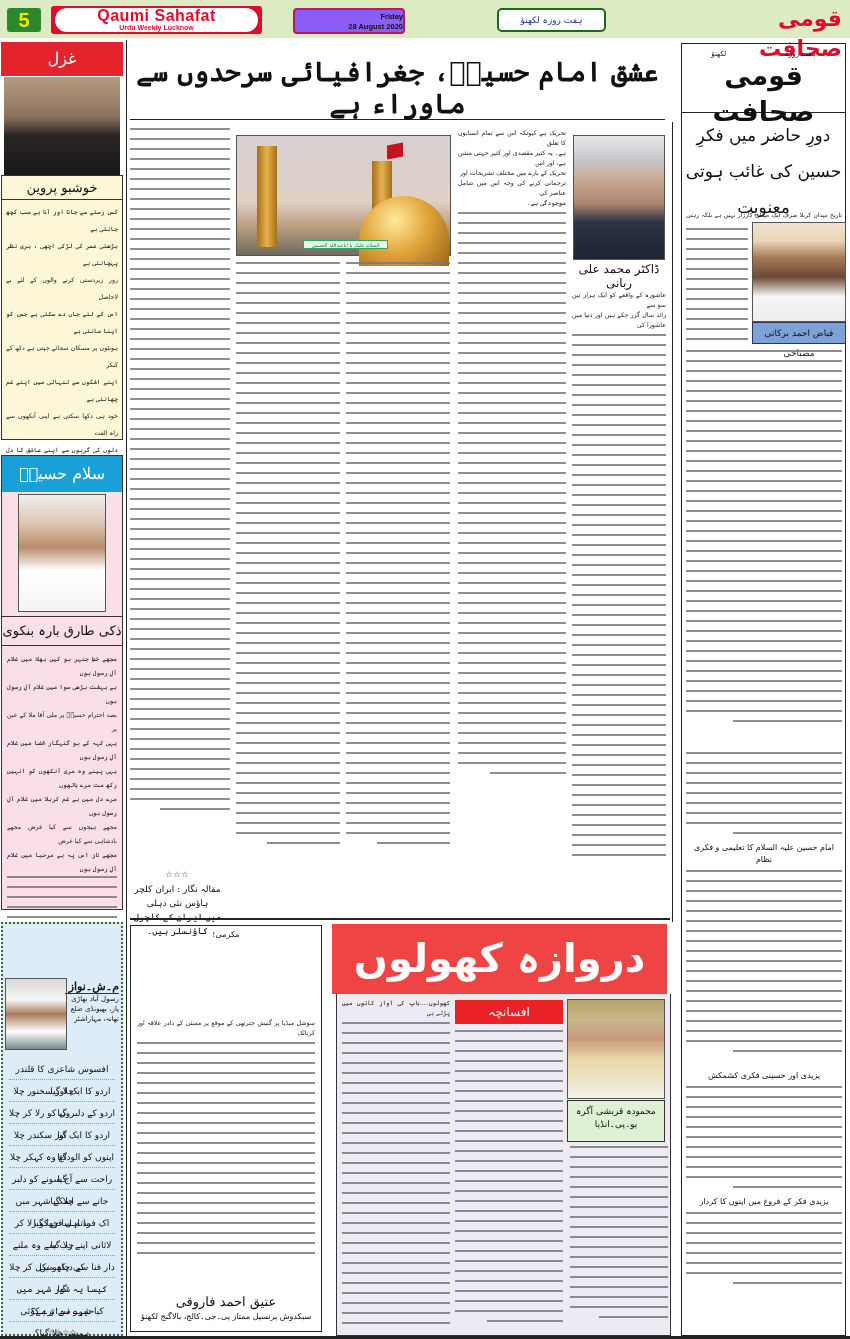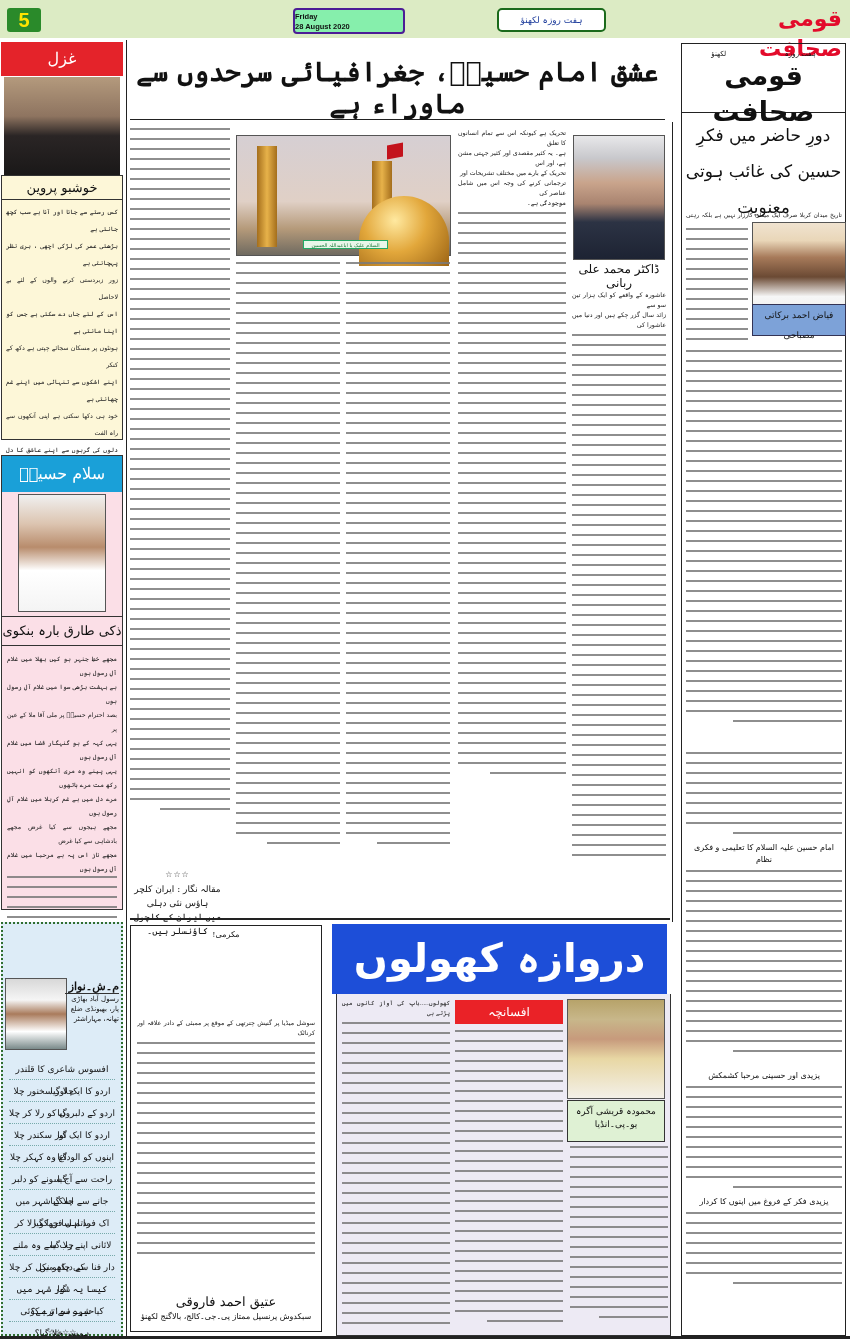--- a/index.html
+++ b/index.html
@@ -7,21 +7,21 @@
   body { font-family: "DejaVu Sans", sans-serif; position: relative; color: #111; }
   .rtl { direction: rtl; }
 
   
   .masthead { position: absolute; left: 0; top: 0; width: 850px; height: 38px; background: #dcebc4; }
   .page-no { position: absolute; left: 7px; top: 8px; width: 34px; height: 24px; background: #2a8a2a; color: #ffe400; font: bold 20px "Liberation Sans", sans-serif; text-align: center; line-height: 24px; border-radius: 3px; }
   .brand-en { position: absolute; left: 51px; top: 6px; width: 211px; height: 28px; background: #e30b2b; border-radius: 3px; }
   .brand-en .inner { position: absolute; left: 4px; top: 2px; right: 4px; bottom: 2px; background: #fff; border-radius: 14px; text-align: center; }
   .brand-en .t1 { color: #e30b2b; font: bold 16px "Liberation Sans", sans-serif; line-height: 16px; display: block; letter-spacing: 0.5px; }
   .brand-en .t2 { color: #e30b2b; font: bold 7px "Liberation Sans", sans-serif; display: block; line-height: 8px; }
-  .date-box { position: absolute; left: 293px; top: 8px; width: 112px; height: 26px; border: 2px solid #4c1d95; border-radius: 4px; background: #86efac; text-align: left; font: bold 7.5px "Liberation Sans", sans-serif; line-height: 10px; padding-top: 2px; }
+  .date-box { position: absolute; left: 293px; top: 8px; width: 112px; height: 26px; border: 2px solid #be185d; border-radius: 4px; background: #8b5cf6; text-align: right; font: bold 7.5px "Liberation Sans", sans-serif; line-height: 10px; padding-top: 2px; }
   .weekly-box { position: absolute; left: 497px; top: 8px; width: 109px; height: 24px; border: 2px solid #1b6a1b; border-radius: 5px; background: #fff; text-align: center; font: 9px "DejaVu Serif", serif; color: #1d3c9c; line-height: 20px; }
   .brand-ur { position: absolute; right: 8px; top: 4px; width: 150px; height: 30px; color: #e30b2b; font: bold 22px "DejaVu Sans", sans-serif; text-align: right; line-height: 30px; }
   .col-text { position: absolute; overflow: hidden; }
   .line { height: 1.5px; background: #7a7a7a; margin: 0 0 8.5px 0; opacity: .85; }
   .line.short { width: 70%; margin-right: 0; margin-left: auto; }
   .para { font: 8px/10px "DejaVu Serif", serif; color: #222; direction: rtl; text-align: justify; }
 
   
   .ghazal-head { position: absolute; left: 1px; top: 42px; width: 122px; height: 34px; background: #e4232a; color: #fff; text-align: center; font: 16px "DejaVu Serif", serif; line-height: 34px; }
   .photo { position: absolute; overflow: hidden; }
@@ -55,45 +55,51 @@
   .byline-rabbani { position: absolute; left: 573px; top: 262px; width: 92px; text-align: center; direction: rtl; font: 12px "DejaVu Serif", serif; }
 
   .tagline-bottom { position: absolute; left: 130px; top: 868px; width: 95px; direction: rtl; text-align: center; font: 9px/14px "DejaVu Serif", serif; }
 
   
   .right-mast { position: absolute; left: 681px; top: 43px; width: 165px; height: 70px; border: 1px solid #222; text-align: center; }
   .right-mast .small { font: 7px "DejaVu Serif", serif; direction: rtl; display: flex; justify-content: space-around; padding-top: 6px; }
   .right-mast .big { font: bold 27px/36px "DejaVu Sans", sans-serif; direction: rtl; }
   .right-headline { position: absolute; left: 681px; top: 113px; width: 165px; direction: rtl; text-align: center; font: 17px/36px "DejaVu Serif", serif; border-left: 1px solid #222; border-right: 1px solid #222; padding-top: 4px; height: 94px; }
   .photo-misbahi { position: absolute; left: 752px; top: 222px; width: 94px; height: 100px; background: linear-gradient(180deg, #f0e3d0 0%, #e9d6b8 18%, #a77a5a 35%, #6b4a34 55%, #f6f6f6 75%, #ececec 100%); border: 1px solid #555; }
-  .caption-misbahi { position: absolute; left: 752px; top: 304px; width: 94px; height: 32px; background: #7da2d8; border: 1px solid #335; direction: rtl; text-align: center; font: 9px/20px "DejaVu Serif", serif; color: #111; }
+  .caption-misbahi { position: absolute; left: 752px; top: 322px; width: 94px; height: 22px; background: #7da2d8; border: 1px solid #335; direction: rtl; text-align: center; font: 9px/20px "DejaVu Serif", serif; color: #111; }
   .right-frame { position: absolute; left: 681px; top: 207px; width: 165px; height: 1129px; border: 1px solid #222; border-top: none; }
   .subhead { direction: rtl; text-align: center; font: 8px/12px "DejaVu Serif", serif; margin: 4px 0; }
 
   
   .murasla-box { position: absolute; left: 130px; top: 925px; width: 192px; height: 407px; border: 1px solid #222; }
   .murasla-title { direction: rtl; text-align: center; font: 18px/24px "DejaVu Serif", serif; padding-top: 6px; }
   .murasla-sub { direction: rtl; text-align: center; font: bold 17px/26px "DejaVu Serif", serif; }
   .murasla-sig { position: absolute; left: 0; right: 0; bottom: 8px; text-align: center; direction: rtl; }
   .murasla-sig .n { font: 13px/18px "DejaVu Serif", serif; }
   .murasla-sig .d { font: 8px/12px "DejaVu Serif", serif; }
 
-  .darwaza-head { position: absolute; left: 332px; top: 924px; width: 335px; height: 70px; background: #1d4ed8; color: #fff; text-align: center; font: bold 40px/68px "DejaVu Sans", sans-serif; direction: rtl; }
+  .darwaza-head { position: absolute; left: 332px; top: 924px; width: 335px; height: 70px; background: #ef4444; color: #fff; text-align: center; font: bold 40px/68px "DejaVu Sans", sans-serif; direction: rtl; }
   .darwaza-body { position: absolute; left: 336px; top: 994px; width: 335px; height: 342px; background: #edeaf4; border: 1px solid #333; border-top: none; }
   .afsancha { position: absolute; left: 118px; top: 6px; width: 108px; height: 24px; background: #ea2227; color: #fff; text-align: center; font: 12px/24px "DejaVu Serif", serif; direction: rtl; }
   .photo-woman2 { position: absolute; left: 567px; top: 999px; width: 98px; height: 100px; background: linear-gradient(180deg, #b7a36a 0%, #c8b78a 20%, #c79a7c 40%, #e8d7a4 60%, #f3f0e8 100%); border: 1px solid #555; }
   .caption-woman2 { position: absolute; left: 567px; top: 1100px; width: 98px; height: 42px; background: #dff1d4; border: 1px solid #333; direction: rtl; text-align: center; font: 9px/13px "DejaVu Serif", serif; padding-top: 4px; }
 
   .bottom-rule { position: absolute; left: 0; top: 1336px; width: 850px; height: 3px; background: #222; }
 </style>
 </head>
 <body>
 
 <div class="masthead">
   <div class="page-no">5</div>
+  <div class="brand-en">
+    <div class="inner">
+      <span class="t1">Qaumi Sahafat</span>
+      <span class="t2">Urdu Weekly Lucknow</span>
+    </div>
+  </div>
   <div class="date-box">
     <div>Friday</div>
     <div>28 August 2020</div>
   </div>
   <div class="weekly-box rtl">ہفت روزہ لکھنؤ</div>
   <div class="brand-ur rtl">قومی صحافت</div>
 </div>
 
 <div class="ghazal-head">غزل</div>
 <div class="photo photo-woman1"></div>
@@ -600,21 +606,21 @@
     <div class="line"></div>
     <div class="line"></div>
     <div class="line"></div>
     <div class="line"></div>
     <div class="line"></div>
     <div class="line"></div>
     <div class="line"></div>
     <div class="line short"></div>
 </div>
 <div class="col-text" style="left:686px;top:1066px;width:156px;height:266px;">
-  <div class="subhead">یزیدی اور حسینی مرحبا کشمکش</div>
+  <div class="subhead">یزیدی اور حسینی فکری کشمکش</div>
   <div class="line"></div>
     <div class="line"></div>
     <div class="line"></div>
     <div class="line"></div>
     <div class="line"></div>
     <div class="line"></div>
     <div class="line"></div>
     <div class="line"></div>
     <div class="line"></div>
     <div class="line"></div>

